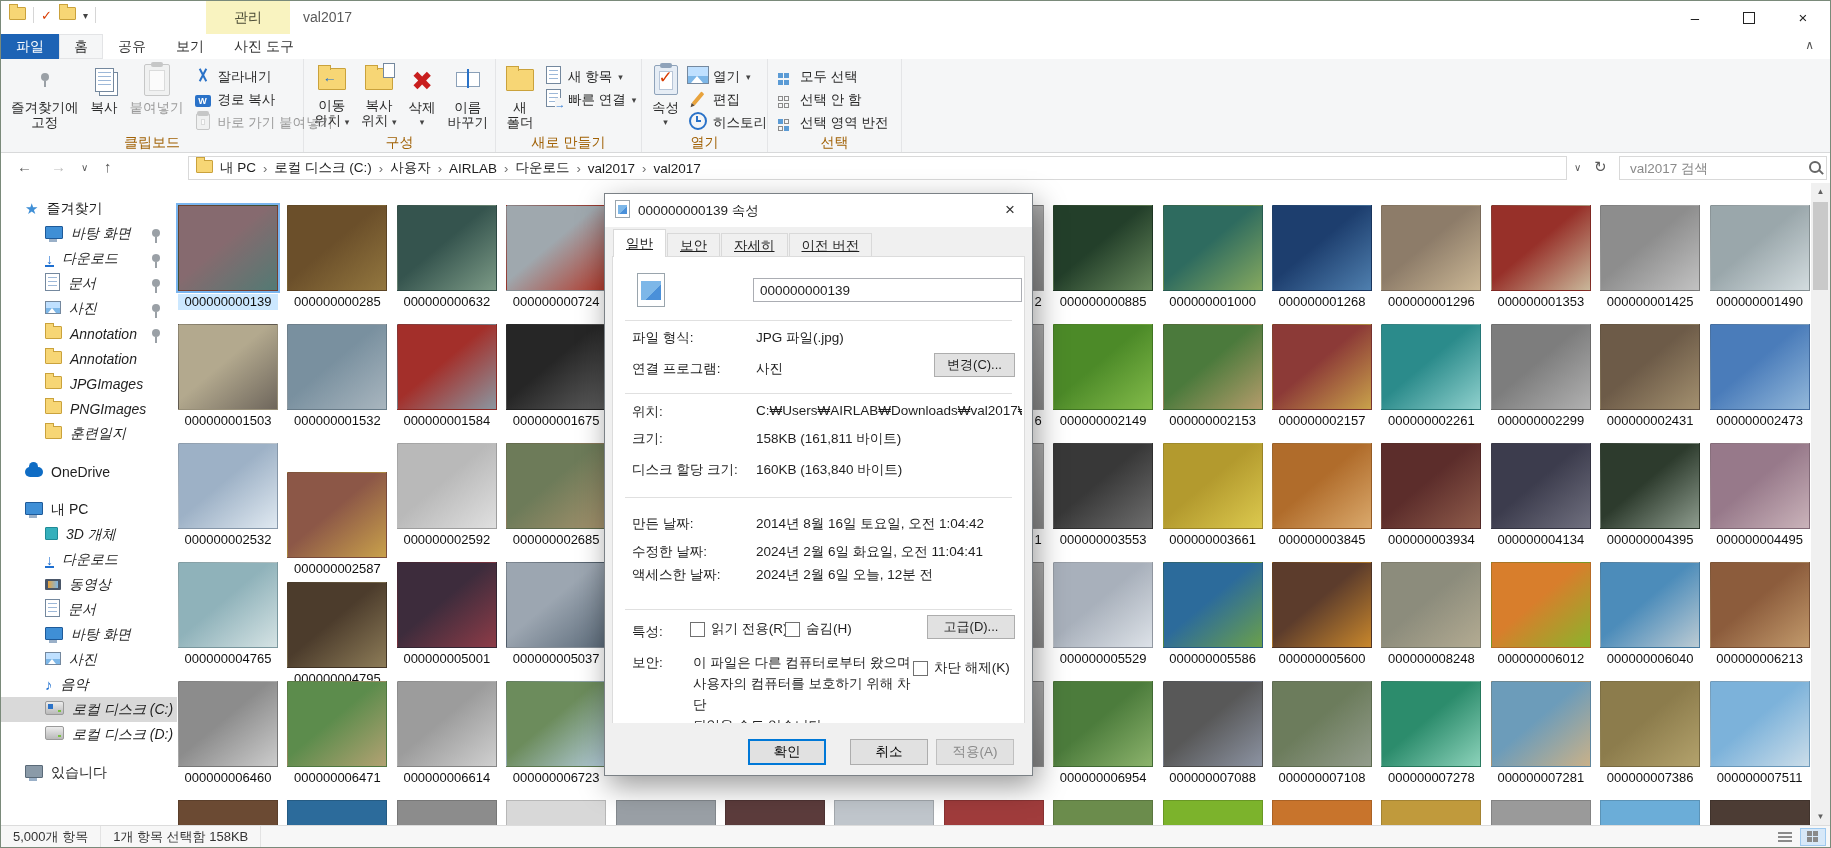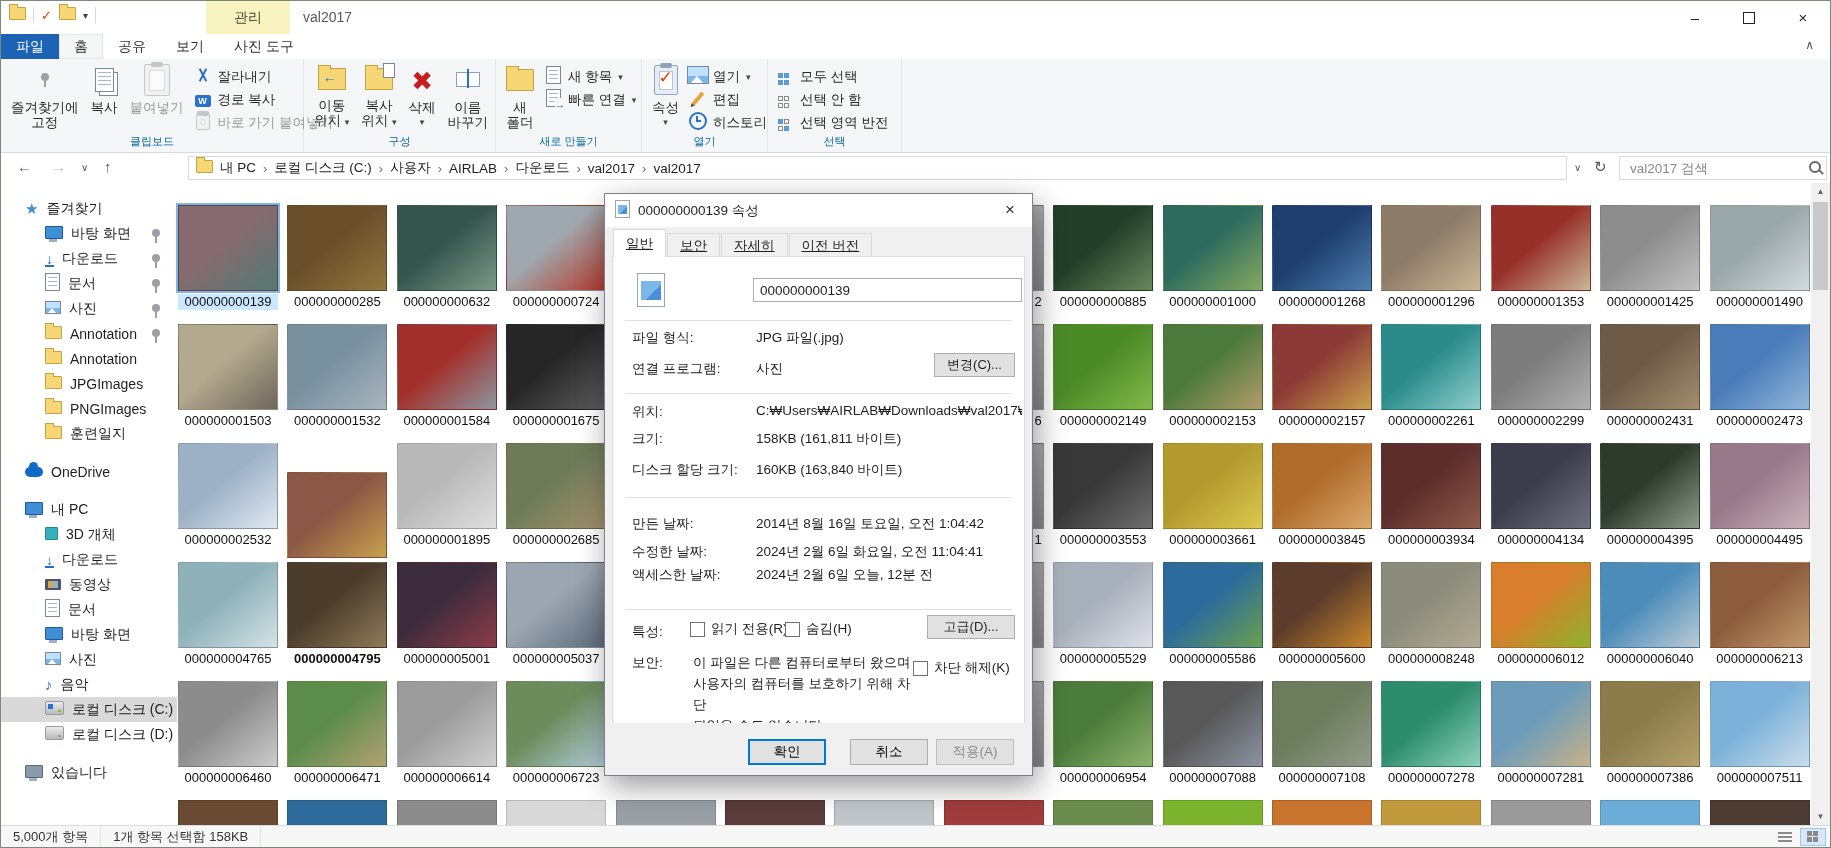--- a/index.html
+++ b/index.html
@@ -24,21 +24,21 @@
   .tab{padding:0 15px;display:flex;align-items:center;color:#333;}
   .tab.file{background:#1d63b5;color:#fff;}
   .tab.active{background:#f5f6f7;box-shadow:inset 0 0 0 1px #e3e4e6;}
   .rchevron{position:absolute;right:16px;top:37px;color:#555;font-size:12px;}
 
   
   .ribbon{position:absolute;left:0;top:58px;right:0;height:94px;background:#f5f6f7;
           border-bottom:1px solid #d8d9da;display:flex;box-sizing:border-box;}
   .rgroup{position:relative;border-right:1px solid #e4e5e7;display:flex;flex-direction:column;box-sizing:border-box;}
   .ritems{flex:1;display:flex;align-items:flex-start;padding:3px 4px 0;}
-  .rlabel{height:18px;text-align:center;font-size:11px;color:#0369a1;}
+  .rlabel{height:18px;text-align:center;font-size:14px;color:#a16207;}
   .rbig{display:flex;flex-direction:column;align-items:center;padding:2px 6px;height:70px;box-sizing:border-box;
         font-size:13.5px;line-height:15px;color:#2a2a2a;text-align:center;white-space:nowrap;}
   .rbig .ric{height:34px;display:flex;align-items:center;justify-content:center;margin-bottom:2px;}
   .rstack{display:flex;flex-direction:column;padding-top:3px;}
   .rsmall{display:flex;align-items:center;height:23px;gap:6px;font-size:13.5px;color:#2a2a2a;padding:0 4px;white-space:nowrap;}
   .rsmall .ric{width:18px;display:flex;justify-content:center;}
   .caret{font-size:9px;color:#444;}
   .disab{color:#9a9a9a;}
   .disab .ric{filter:grayscale(1) opacity(.55);}
 
@@ -52,21 +52,21 @@
   .searchbox{position:absolute;left:1618px;top:3px;width:208px;height:24px;border:1px solid #d9d9d9;background:#fff;
              display:flex;align-items:center;padding:0 8px;box-sizing:border-box;}
   .searchbox input{border:none;outline:none;flex:1;font-size:13.5px;color:#444;font-family:inherit;background:transparent;}
   .searchbox input::placeholder{color:#8a8a8a;}
 
   
   .main{position:absolute;left:0;top:182px;right:0;bottom:22px;background:#fff;overflow:hidden;}
   .sidebar{position:absolute;left:0;top:0;width:176px;bottom:0;padding-top:13px;box-sizing:border-box;}
   .srow{height:25px;display:flex;align-items:center;gap:8px;position:relative;white-space:nowrap;}
   .srow.d0{padding-left:24px;}
-  .srow.d1{padding-left:44px;}
+  .srow.d1{padding-left:44px;font-style:italic;}
   .srow.seld{background:#d9d9d9;}
   .spin{position:absolute;right:13px;top:7px;}
   .sspacer{height:13px;}
 
   .gridarea{position:absolute;left:176px;top:0;right:19px;bottom:0;}
   .cell{position:absolute;width:100px;}
   .thumb{width:100px;height:86px;box-sizing:border-box;border:1px solid rgba(0,0,0,.15);position:relative;}
   .clabel{width:100px;margin-top:3px;font-size:13px;line-height:16px;text-align:center;white-space:nowrap;color:#111;}
   .cell.sel .thumb{outline:2px solid #7ab5ef;}
   .cell.sel .thumb::after{content:"";position:absolute;inset:0;background:rgba(125,182,240,.30);}
@@ -652,21 +652,21 @@
         <div class="cell" style="left: 1px; top: 260px;">
           <div class="thumb" style="background: linear-gradient(140deg, rgb(157, 177, 198) 0%, rgb(157, 177, 198) 45%, rgb(224, 233, 241) 100%);"></div>
           <div class="clabel">000000002532</div>
         </div>
         <div class="cell" style="left: 110.4px; top: 260px; margin-top: 29px;">
           <div class="thumb" style="background: linear-gradient(140deg, rgb(140, 87, 71) 0%, rgb(140, 87, 71) 45%, rgb(201, 161, 75) 100%);"></div>
           <div class="clabel">000000002587</div>
         </div>
         <div class="cell" style="left: 219.8px; top: 260px;">
           <div class="thumb" style="background: linear-gradient(140deg, rgb(185, 185, 185) 0%, rgb(185, 185, 185) 45%, rgb(224, 224, 224) 100%);"></div>
-          <div class="clabel">000000001895</div>
+          <div class="clabel">000000002592</div>
         </div>
         <div class="cell" style="left: 329.2px; top: 260px;">
           <div class="thumb" style="background: linear-gradient(140deg, rgb(109, 123, 89) 0%, rgb(109, 123, 89) 45%, rgb(164, 145, 108) 100%);"></div>
           <div class="clabel">000000002685</div>
         </div>
         <div class="cell" style="left: 438.6px; top: 260px;">
           <div class="thumb" style="background: linear-gradient(140deg, rgb(176, 176, 176) 0%, rgb(176, 176, 176) 45%, rgb(138, 138, 138) 100%);"></div>
           <div class="clabel"></div>
         </div>
         <div class="cell" style="left: 548px; top: 260px;">
@@ -706,21 +706,21 @@
           <div class="clabel">000000004395</div>
         </div>
         <div class="cell" style="left: 1532.6px; top: 260px;">
           <div class="thumb" style="background: linear-gradient(140deg, rgb(151, 121, 138) 0%, rgb(151, 121, 138) 45%, rgb(202, 179, 186) 100%);"></div>
           <div class="clabel">000000004495</div>
         </div>
         <div class="cell" style="left: 1px; top: 379px;">
           <div class="thumb" style="background: linear-gradient(140deg, rgb(143, 178, 186) 0%, rgb(143, 178, 186) 45%, rgb(213, 227, 228) 100%);"></div>
           <div class="clabel">000000004765</div>
         </div>
-        <div class="cell" style="left: 110.4px; top: 379px; font-weight: bold;">
+        <div class="cell" style="left: 110.4px; top: 399px;">
           <div class="thumb" style="background: linear-gradient(140deg, rgb(76, 60, 44) 0%, rgb(76, 60, 44) 45%, rgb(141, 124, 88) 100%);"></div>
           <div class="clabel">000000004795</div>
         </div>
         <div class="cell" style="left: 219.8px; top: 379px;">
           <div class="thumb" style="background: linear-gradient(140deg, rgb(61, 44, 60) 0%, rgb(61, 44, 60) 45%, rgb(142, 60, 72) 100%);"></div>
           <div class="clabel">000000005001</div>
         </div>
         <div class="cell" style="left: 329.2px; top: 379px;">
           <div class="thumb" style="background: linear-gradient(140deg, rgb(156, 166, 177) 0%, rgb(156, 166, 177) 45%, rgb(92, 107, 122) 100%);"></div>
           <div class="clabel">000000005037</div>

